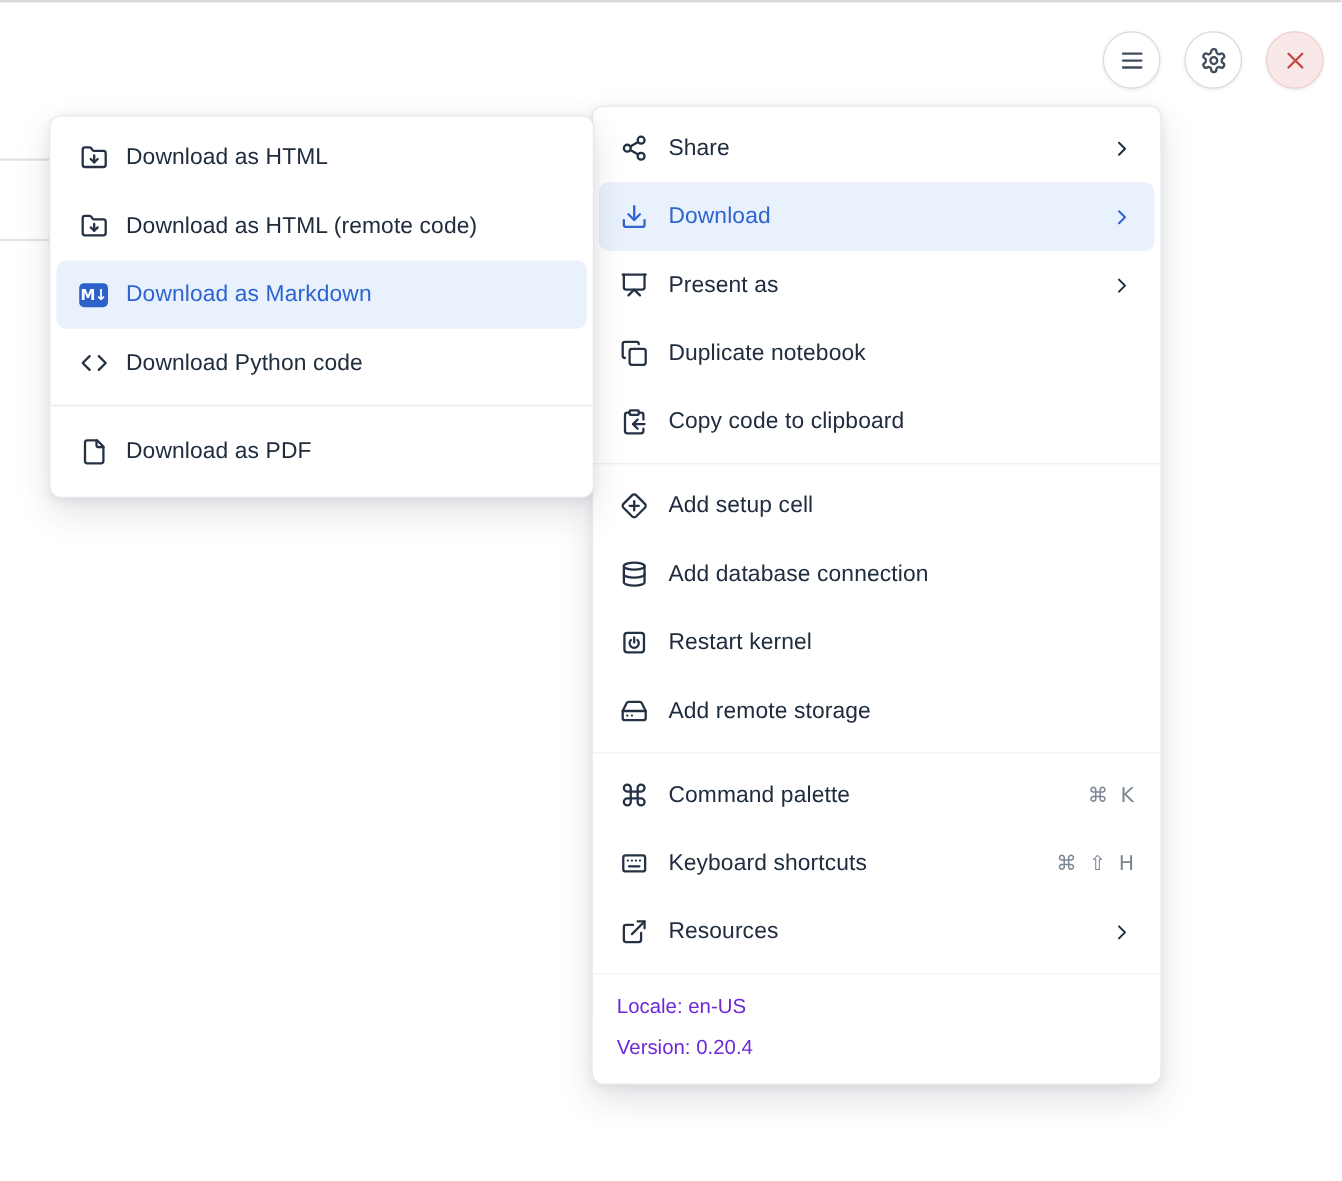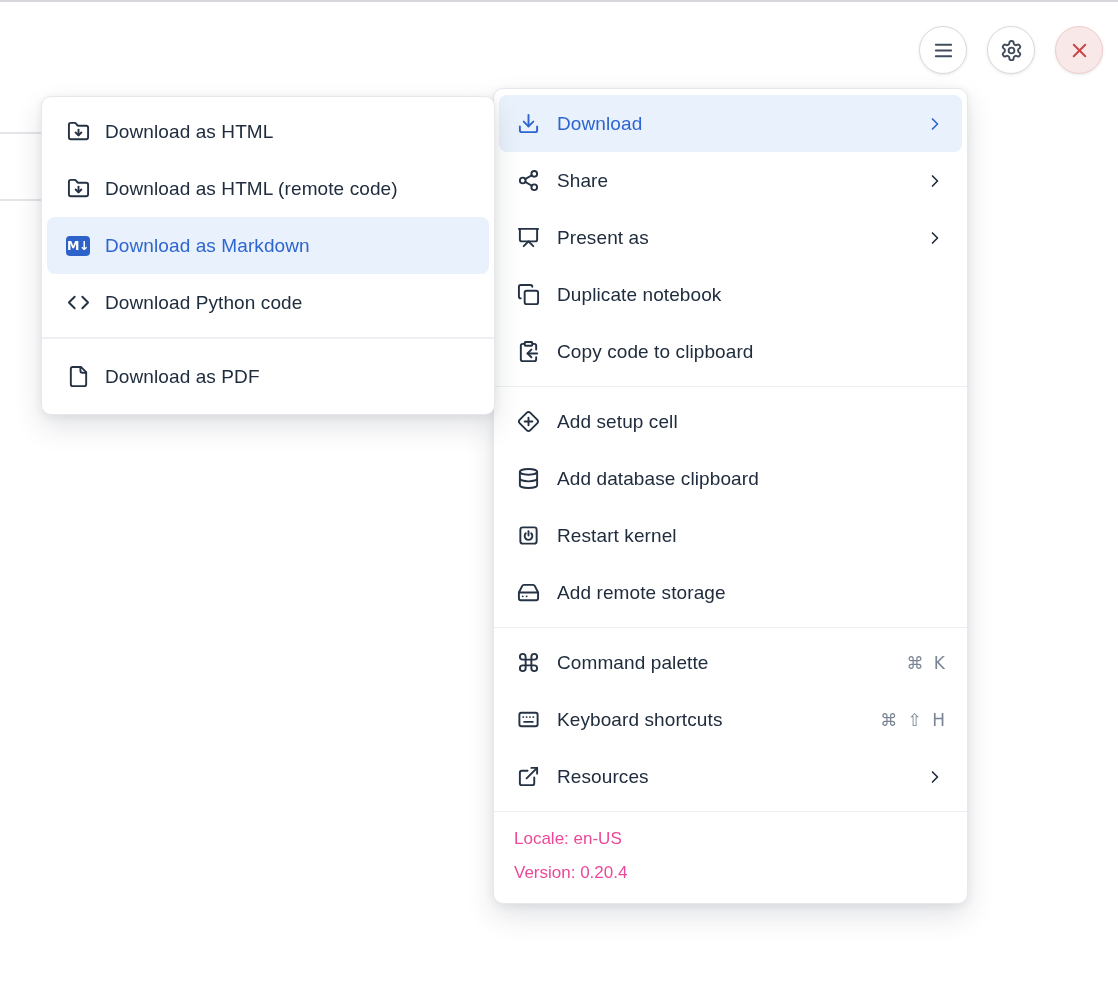--- a/index.html
+++ b/index.html
@@ -68,21 +68,21 @@
 
   .md-badge {
     width:25px; height:20px; border-radius:4px; background:#2d62cb;
     color:#fff; font-size:12.5px; font-weight:bold;
     font-family:"DejaVu Sans", sans-serif; letter-spacing:-.5px;
     display:flex; align-items:center; justify-content:center;
   }
 
   .menu-footer {
     border-top:1px solid #edeff2; padding:10px 20px 13px;
-    font-size:17px; color:#ec4899;
+    font-size:17px; color:#6d28d9;
   }
   .menu-footer div { line-height:34px; }
 </style>
 </head>
 <body>
 
 <div>
   <div class="top-line"></div>
   <div class="bg-line l1"></div>
   <div class="bg-line l2"></div>
@@ -108,52 +108,52 @@
     <span style="display:flex;">
       <svg viewBox="0 0 24 24" fill="none" stroke="currentColor" stroke-width="2" stroke-linecap="round" stroke-linejoin="round">
           <path d="M18 6 6 18"></path>
           <path d="m6 6 12 12"></path>
         </svg>
     </span>
   </div>
 
   <div class="menu-panel" id="main-menu">
     <div class="sec">
-      <div class="mrow active">
-        <span class="micon">
-          <svg viewBox="0 0 24 24" fill="none" stroke="currentColor" stroke-width="2" stroke-linecap="round" stroke-linejoin="round">
-              <path d="M21 15v4a2 2 0 0 1-2 2H5a2 2 0 0 1-2-2v-4"></path>
-              <polyline points="7 10 12 15 17 10"></polyline>
-              <line x1="12" y1="15" x2="12" y2="3"></line>
-            </svg>
-        </span>
-        <span class="mlabel">Download</span>
-        <span class="chev">
-          <svg viewBox="0 0 24 24" fill="none" stroke="currentColor" stroke-width="2" stroke-linecap="round" stroke-linejoin="round">
-              <path d="m9 18 6-6-6-6"></path>
-            </svg>
-        </span>
-      </div>
       <div class="mrow">
         <span class="micon">
           <svg viewBox="0 0 24 24" fill="none" stroke="currentColor" stroke-width="2" stroke-linecap="round" stroke-linejoin="round">
               <circle cx="18" cy="5" r="3"></circle>
               <circle cx="6" cy="12" r="3"></circle>
               <circle cx="18" cy="19" r="3"></circle>
               <line x1="8.59" y1="13.51" x2="15.42" y2="17.49"></line>
               <line x1="15.41" y1="6.51" x2="8.59" y2="10.49"></line>
             </svg>
         </span>
         <span class="mlabel">Share</span>
         <span class="chev">
           <svg viewBox="0 0 24 24" fill="none" stroke="currentColor" stroke-width="2" stroke-linecap="round" stroke-linejoin="round">
               <path d="m9 18 6-6-6-6"></path>
             </svg>
         </span>
       </div>
+      <div class="mrow active">
+        <span class="micon">
+          <svg viewBox="0 0 24 24" fill="none" stroke="currentColor" stroke-width="2" stroke-linecap="round" stroke-linejoin="round">
+              <path d="M21 15v4a2 2 0 0 1-2 2H5a2 2 0 0 1-2-2v-4"></path>
+              <polyline points="7 10 12 15 17 10"></polyline>
+              <line x1="12" y1="15" x2="12" y2="3"></line>
+            </svg>
+        </span>
+        <span class="mlabel">Download</span>
+        <span class="chev">
+          <svg viewBox="0 0 24 24" fill="none" stroke="currentColor" stroke-width="2" stroke-linecap="round" stroke-linejoin="round">
+              <path d="m9 18 6-6-6-6"></path>
+            </svg>
+        </span>
+      </div>
       <div class="mrow">
         <span class="micon">
           <svg viewBox="0 0 24 24" fill="none" stroke="currentColor" stroke-width="2" stroke-linecap="round" stroke-linejoin="round">
               <path d="M2 3h20"></path>
               <path d="M21 3v11a2 2 0 0 1-2 2H5a2 2 0 0 1-2-2V3"></path>
               <path d="m7 21 5-5 5 5"></path>
             </svg>
         </span>
         <span class="mlabel">Present as</span>
         <span class="chev">
@@ -199,21 +199,21 @@
         <span class="mlabel">Add setup cell</span>
       </div>
       <div class="mrow">
         <span class="micon">
           <svg viewBox="0 0 24 24" fill="none" stroke="currentColor" stroke-width="2" stroke-linecap="round" stroke-linejoin="round">
               <ellipse cx="12" cy="5" rx="9" ry="3"></ellipse>
               <path d="M3 5v14a9 3 0 0 0 18 0V5"></path>
               <path d="M3 12a9 3 0 0 0 18 0"></path>
             </svg>
         </span>
-        <span class="mlabel">Add database clipboard</span>
+        <span class="mlabel">Add database connection</span>
       </div>
       <div class="mrow">
         <span class="micon">
           <svg viewBox="0 0 24 24" fill="none" stroke="currentColor" stroke-width="2" stroke-linecap="round" stroke-linejoin="round">
               <rect x="3.5" y="3.5" width="17" height="17" rx="2.5"></rect>
               <path d="M12 7.5v4.5"></path>
               <path d="M14.8 9.7a4 4 0 1 1-5.6 0"></path>
             </svg>
         </span>
         <span class="mlabel">Restart kernel</span>

